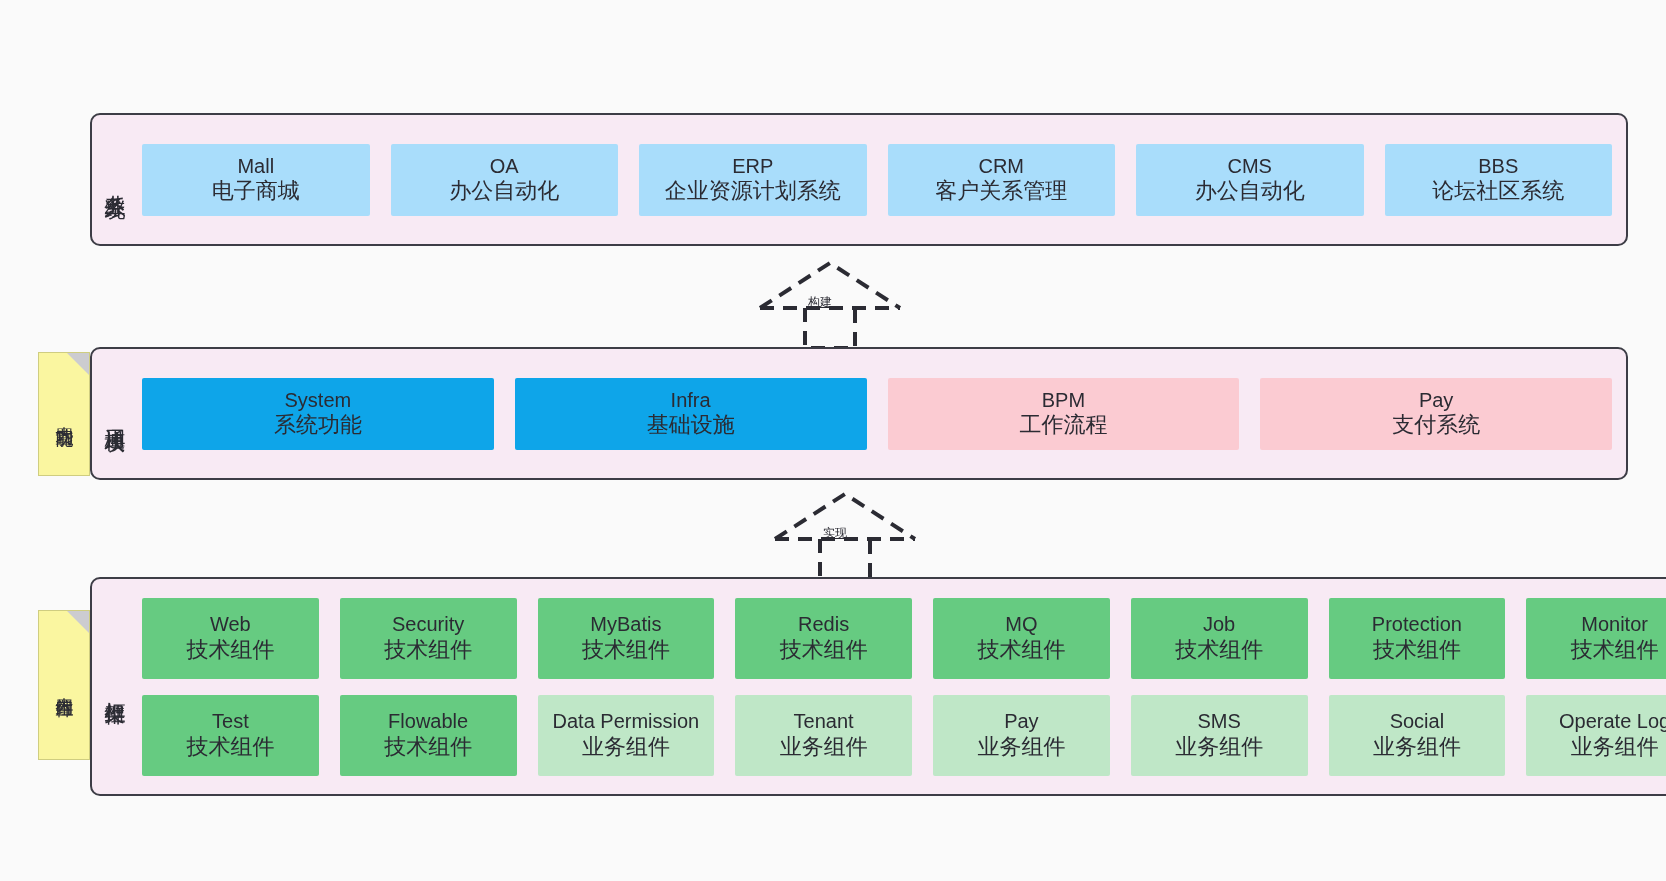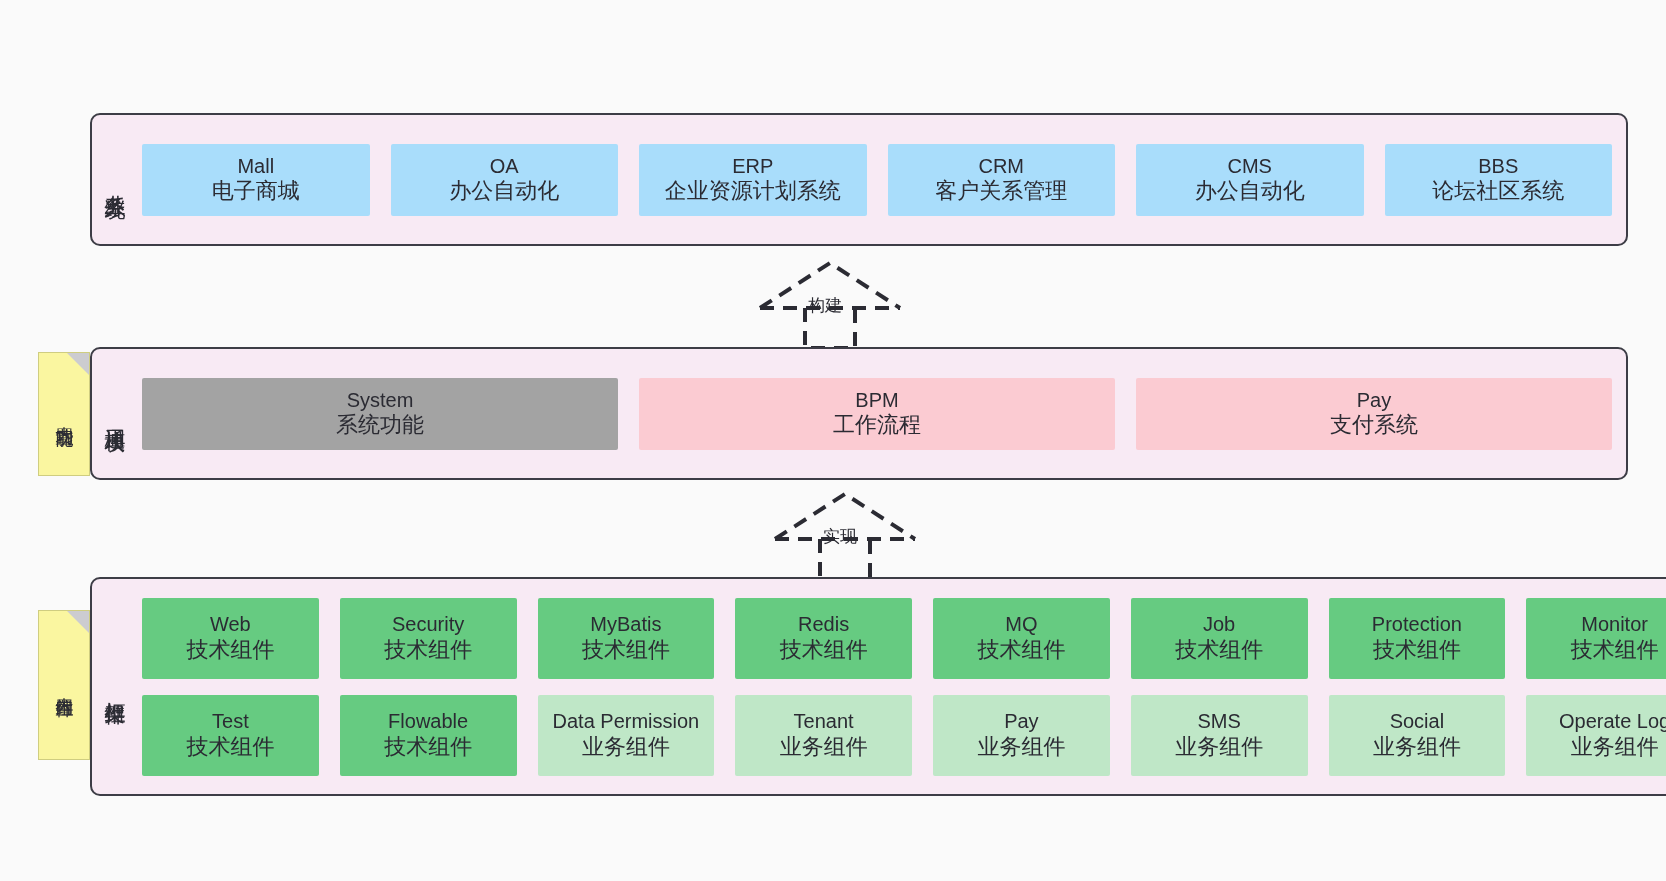--- a/index.html
+++ b/index.html
@@ -63,21 +63,21 @@
     align-items: center;
     justify-content: center;
     text-align: center;
     color: #2b2b33;
     line-height: 1.18;
     padding: 4px 6px;
   }
   .box .en { font-size: 20px; }
   .box .cn { font-size: 22px; }
   .box.blue  { background: #a9ddfb; }
-  .box.red   { background: #a3a3a3; text-align: center; }
+  .box.red   { background: #0ea5e9; text-align: center; }
   .box.pink  { background: #fbcbd2; }
   .box.green { background: #66cb81; }
   .box.lgreen{ background: #bfe7c7; }
 
   
   #layer-business { left: 90px;  top: 113px; width: 1538px; height: 133px; }
   #layer-business .box { height: 72px; }
 
   #layer-modules  { left: 90px;  top: 347px; width: 1538px; height: 133px; }
   #layer-modules .box { height: 72px; }
@@ -109,25 +109,26 @@
     border-left: 22px solid transparent;
   }
   #note-functions  { left: 38px; top: 352px; width: 52px; height: 124px; }
   #note-components { left: 38px; top: 610px; width: 52px; height: 150px; }
 
   
   .arrow { position: absolute; }
   .arrow svg { display: block; overflow: visible; }
   .arrow-label {
     position: absolute;
-    font-size: 17px;
+    font-size: 12px;
     color: #2b2b33;
     background: transparent;
     white-space: nowrap;
     user-select: none;
+    text-decoration: underline;
   }
   #arrow-build { left: 755px; top: 258px; width: 150px; height: 92px; }
   #arrow-build .arrow-label { left: 53px; top: 36px; }
   #arrow-impl  { left: 770px; top: 489px; width: 150px; height: 92px; }
   #arrow-impl  .arrow-label { left: 53px; top: 36px; }
 </style>
 </head>
 <body>
 
 <div id="canvas">
@@ -174,20 +175,24 @@
   </div>
 
   <div class="layer" id="layer-modules">
     <div class="layer-title">通用模块</div>
     <div class="layer-body">
       <div class="row">
         <div class="box red">
           <span class="en">System</span>
           <span class="cn">系统功能</span>
         </div>
+        <div class="box red">
+          <span class="en">Infra</span>
+          <span class="cn">基础设施</span>
+        </div>
         <div class="box pink">
           <span class="en">BPM</span>
           <span class="cn">工作流程</span>
         </div>
         <div class="box pink">
           <span class="en">Pay</span>
           <span class="cn">支付系统</span>
         </div>
       </div>
     </div>

